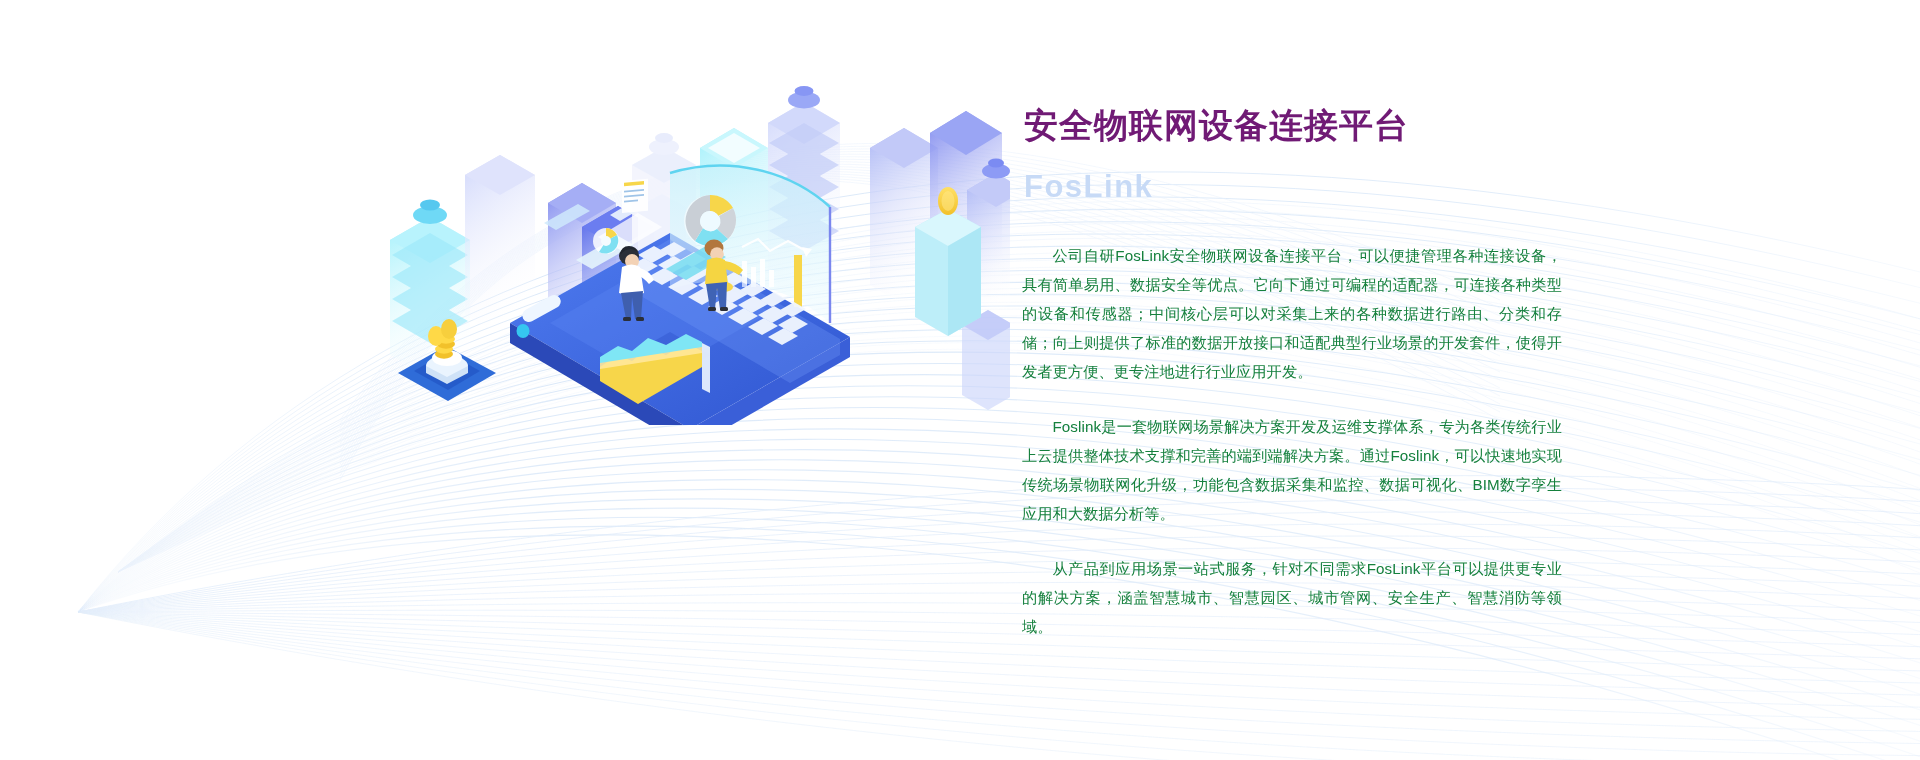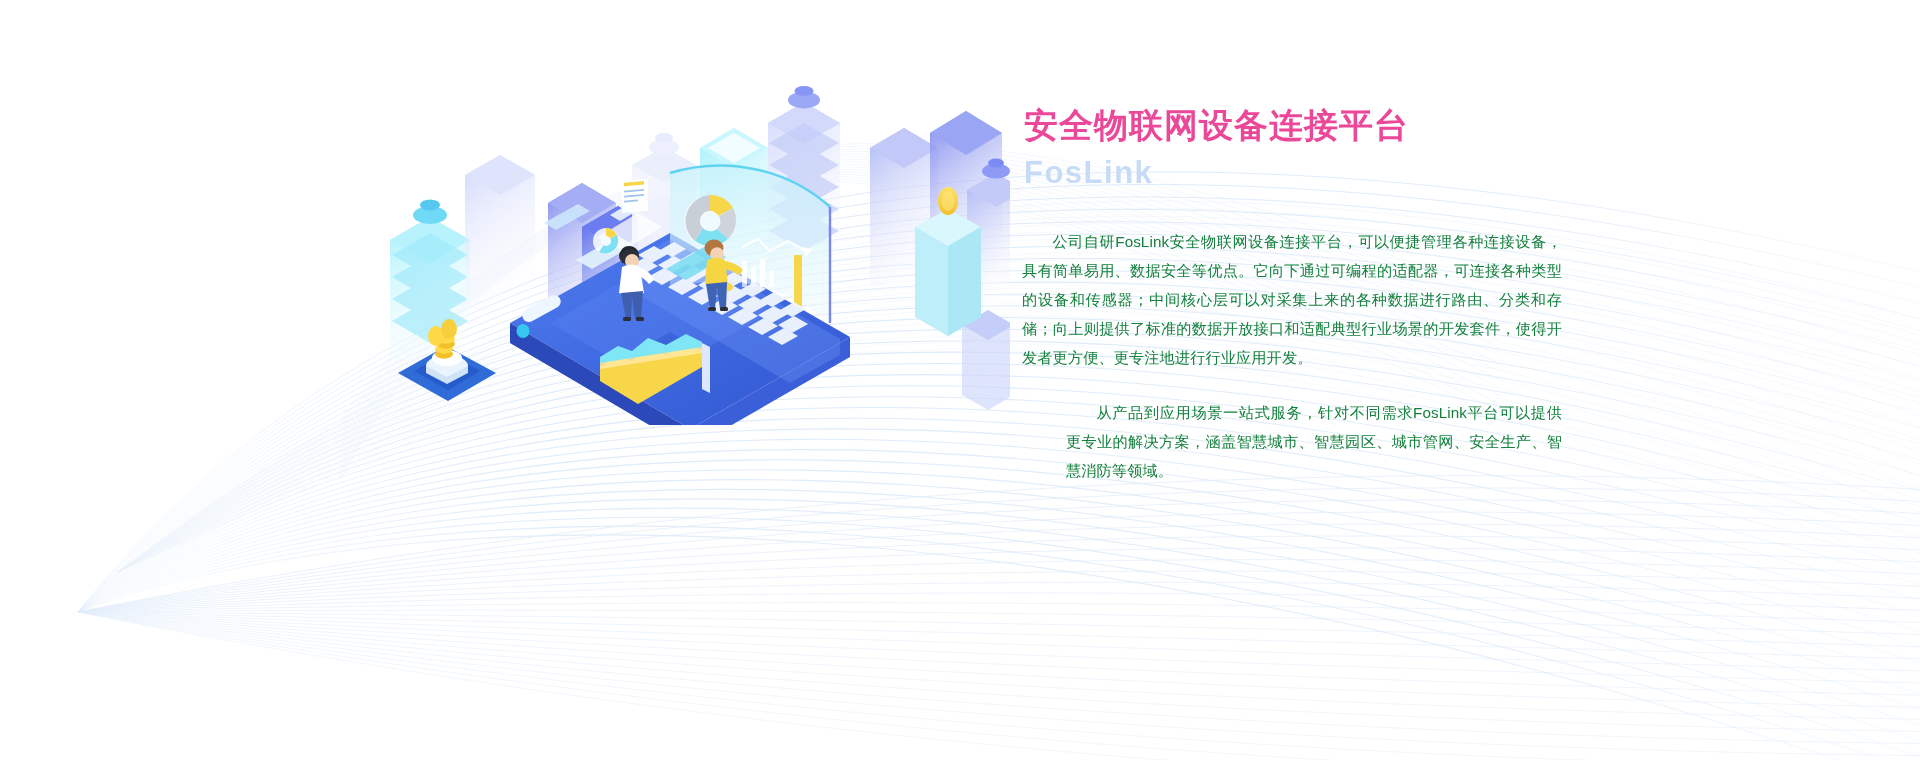--- a/index.html
+++ b/index.html
@@ -39,24 +39,24 @@
   #content {
     position: absolute;
     left: 1022px;
     top: 104px;
     width: 540px;
     z-index: 3;
   }
   #title {
     font-size: 34px;
     font-weight: bold;
-    color: #ec4899;
+    color: #701a75;
     letter-spacing: 1px;
     line-height: 1.25;
-    margin: 0 0 6px 2px;
+    margin: 0 0 20px 2px;
     white-space: nowrap;
   }
   #subtitle {
     font-size: 31px;
     font-weight: bold;
     color: #c7daf6;
     letter-spacing: 1.5px;
     line-height: 1.3;
     margin: 0 0 34px 2px;
     white-space: nowrap;
@@ -64,21 +64,21 @@
   .para {
     font-size: 15.2px;
     line-height: 29px;
     color: #15803d;
     text-align: justify;
     text-justify: inter-ideograph;
     margin: 0 0 26px 0;
     text-indent: 2em;
     letter-spacing: 0.1px;
   }
-  .para:last-child { margin-bottom: 0; margin-left: 44px; }
+  .para:last-child { margin-bottom: 0; }
 </style>
 </head>
 <body>
 
 <div id="stage">
 
   <svg id="bg-waves" viewBox="0 0 1920 760" preserveAspectRatio="none">
     <defs>
       <linearGradient id="wgrad" x1="0" y1="0" x2="1" y2="0">
         <stop offset="0%" stop-color="#dce9f8" stop-opacity="0.15"></stop>
@@ -436,16 +436,17 @@
         <ellipse cx="66" cy="281" rx="8" ry="10" fill="#ffd947"></ellipse>
         <ellipse cx="79" cy="274" rx="8" ry="10" fill="#f7cf3d"></ellipse>
       </g>
     </g>
   </svg>
 
   <div id="content">
     <h1 id="title">安全物联网设备连接平台</h1>
     <div id="subtitle">FosLink</div>
     <p class="para">公司自研FosLink安全物联网设备连接平台，可以便捷管理各种连接设备，具有简单易用、数据安全等优点。它向下通过可编程的适配器，可连接各种类型的设备和传感器；中间核心层可以对采集上来的各种数据进行路由、分类和存储；向上则提供了标准的数据开放接口和适配典型行业场景的开发套件，使得开发者更方便、更专注地进行行业应用开发。</p>
+    <p class="para">Foslink是一套物联网场景解决方案开发及运维支撑体系，专为各类传统行业上云提供整体技术支撑和完善的端到端解决方案。通过Foslink，可以快速地实现传统场景物联网化升级，功能包含数据采集和监控、数据可视化、BIM数字孪生应用和大数据分析等。</p>
     <p class="para">从产品到应用场景一站式服务，针对不同需求FosLink平台可以提供更专业的解决方案，涵盖智慧城市、智慧园区、城市管网、安全生产、智慧消防等领域。</p>
   </div>
 
 </div>
 
 </body></html>

